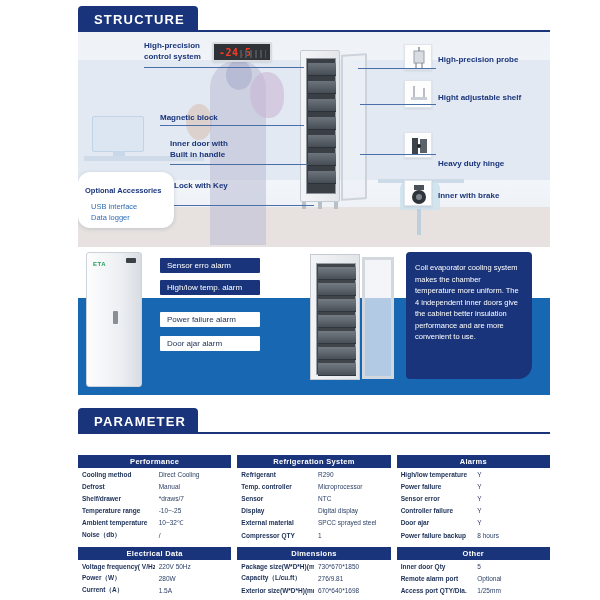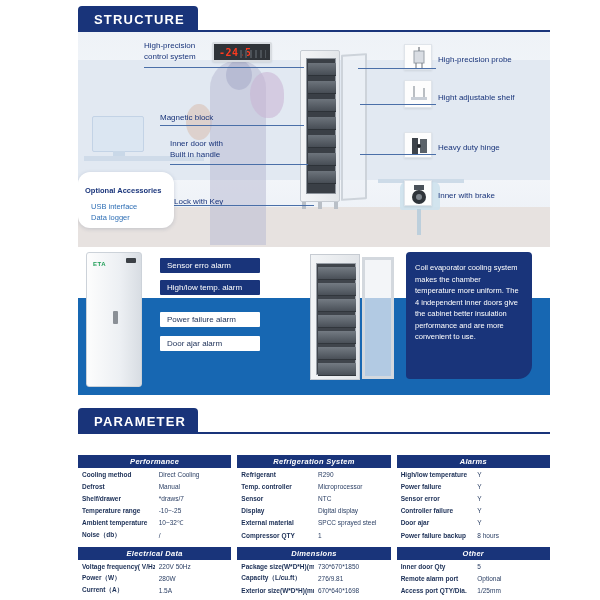--- a/index.html
+++ b/index.html
@@ -160,21 +160,21 @@
     width: 36px; height: 7px;
   }
   .freezer-legs span {
     position: absolute; bottom: 0; width: 4px; height: 7px; background: #b9bfc7;
   }
 
   
   .callout {
     position: absolute;
     font-size: 8px;
-    font-weight: normal;
+    font-weight: bold;
     color: #19347a;
     line-height: 11px;
     white-space: nowrap;
   }
   .leader {
     position: absolute;
     height: 1px;
     background: #4a6fa8;
   }
   .thumb {
@@ -322,21 +322,20 @@
     font-size: 6.5px;
     color: #1a2e55;
   }
   table.spec th {
     background: #19347a;
     color: #ffffff;
     font-size: 7.5px;
     font-weight: bold;
     height: 13px;
     letter-spacing: .3px;
-    font-style: italic;
   }
   table.spec td {
     height: 12.2px;
     padding: 0 0 0 4px;
     vertical-align: middle;
     white-space: nowrap;
     overflow: hidden;
   }
   td.k { font-weight: bold; }
   td.v { font-weight: normal; color: #2a3e63; }
@@ -399,21 +398,21 @@
 
   <div class="callout" style="left:82px;top:80px">Magnetic block</div>
   <div class="leader" style="left:82px;top:93px;width:144px"></div>
 
   <div class="callout" style="left:92px;top:106px">
     <div>Inner door with</div>
     <div>Built in handle</div>
   </div>
   <div class="leader" style="left:92px;top:132px;width:138px"></div>
 
-  <div class="callout" style="left:96px;top:164px">Lock with Key</div>
+  <div class="callout" style="left:96px;top:148px">Lock with Key</div>
   <div class="leader" style="left:96px;top:173px;width:140px"></div>
 
   <div id="optional-accessories">
     <div class="oa-title">Optional Accessories</div>
     <div class="oa-item">USB interface</div>
     <div class="oa-item">Data logger</div>
   </div>
 
   <div class="thumb" style="left:326px;top:12px;width:28px;height:26px">
     <svg width="28" height="26" viewBox="0 0 28 26">
@@ -436,21 +435,21 @@
   <div class="callout" style="left:360px;top:60px">Hight adjustable shelf</div>
   <div class="leader" style="left:282px;top:72px;width:76px"></div>
 
   <div class="thumb" style="left:326px;top:100px;width:28px;height:26px">
     <svg width="28" height="26" viewBox="0 0 28 26">
       <rect x="7" y="5" width="6" height="16" fill="#3d434a"></rect>
       <rect x="15" y="6" width="7" height="14" fill="#5b6269"></rect>
       <circle cx="14" cy="13" r="2" fill="#22262b"></circle>
     </svg>
   </div>
-  <div class="callout" style="left:360px;top:110px">Heavy duty hinge</div>
+  <div class="callout" style="left:360px;top:126px">Heavy duty hinge</div>
   <div class="leader" style="left:282px;top:122px;width:76px"></div>
 
   <div class="thumb" style="left:326px;top:148px;width:28px;height:26px">
     <svg width="28" height="26" viewBox="0 0 28 26">
       <rect x="9" y="4" width="10" height="5" fill="#4a5159"></rect>
       <circle cx="14" cy="16" r="7" fill="#2f343a"></circle>
       <circle cx="14" cy="16" r="3" fill="#7e858d"></circle>
     </svg>
   </div>
   <div class="callout" style="left:360px;top:158px">Inner with brake</div>

